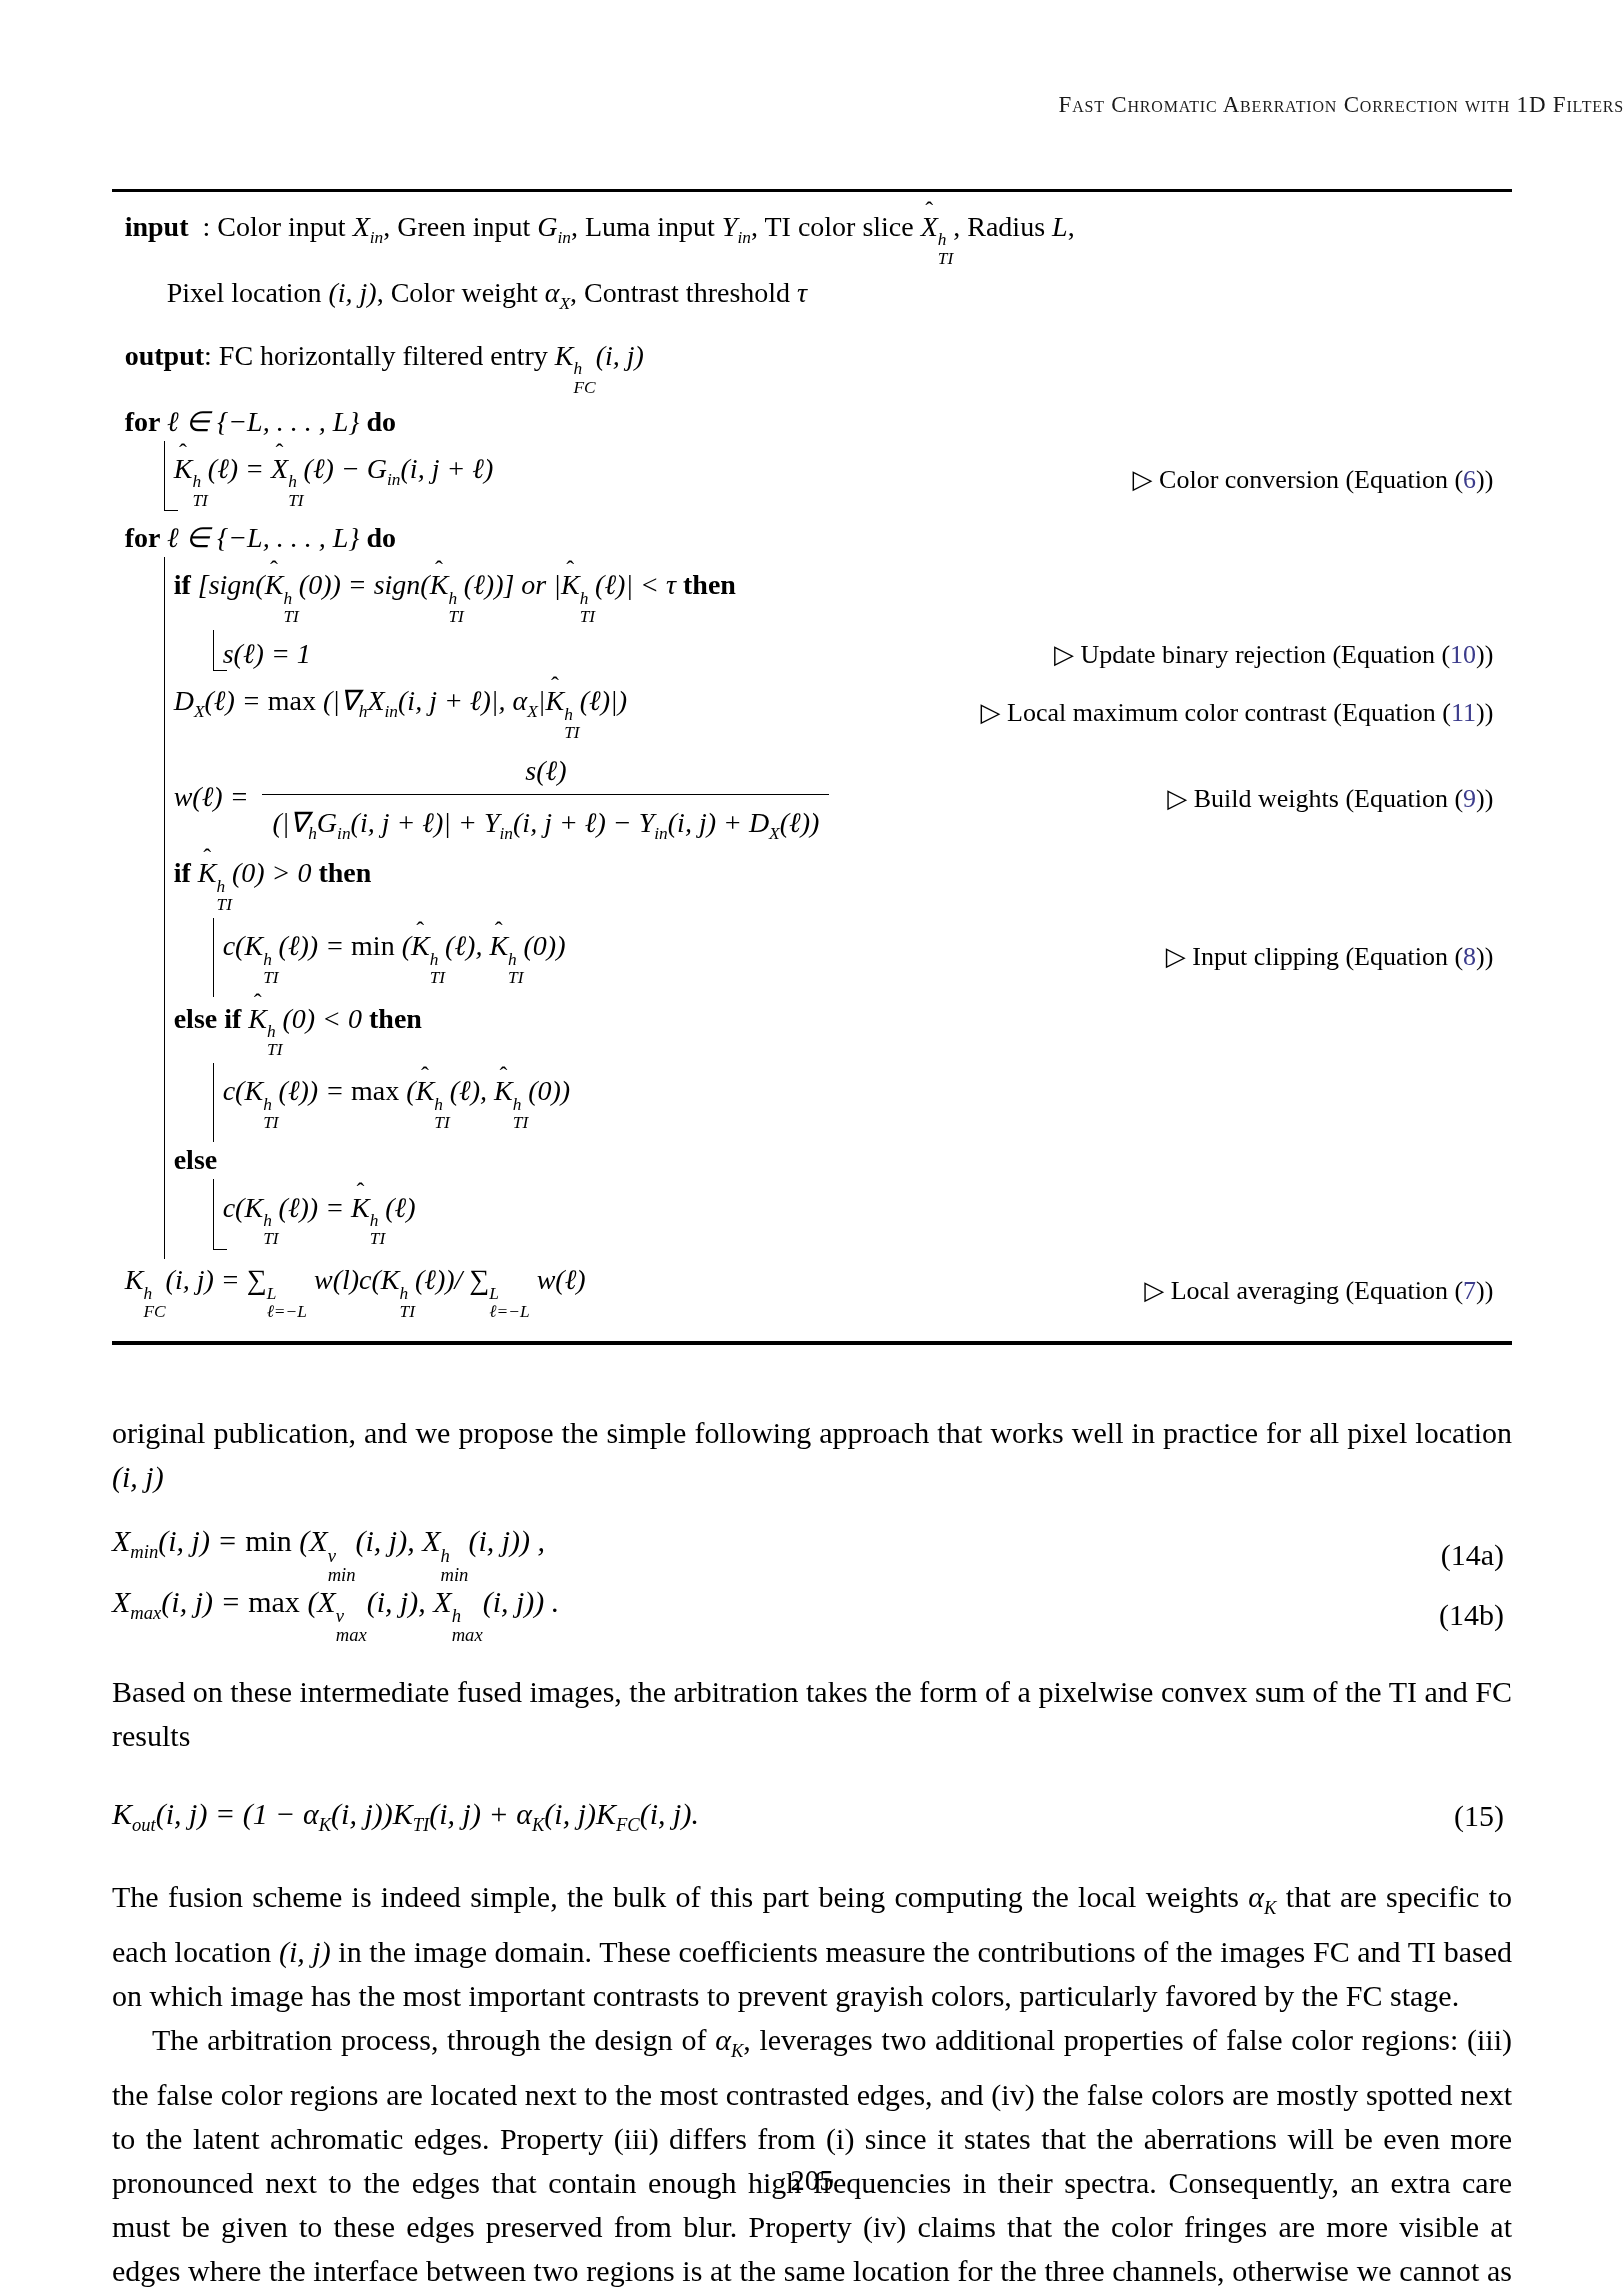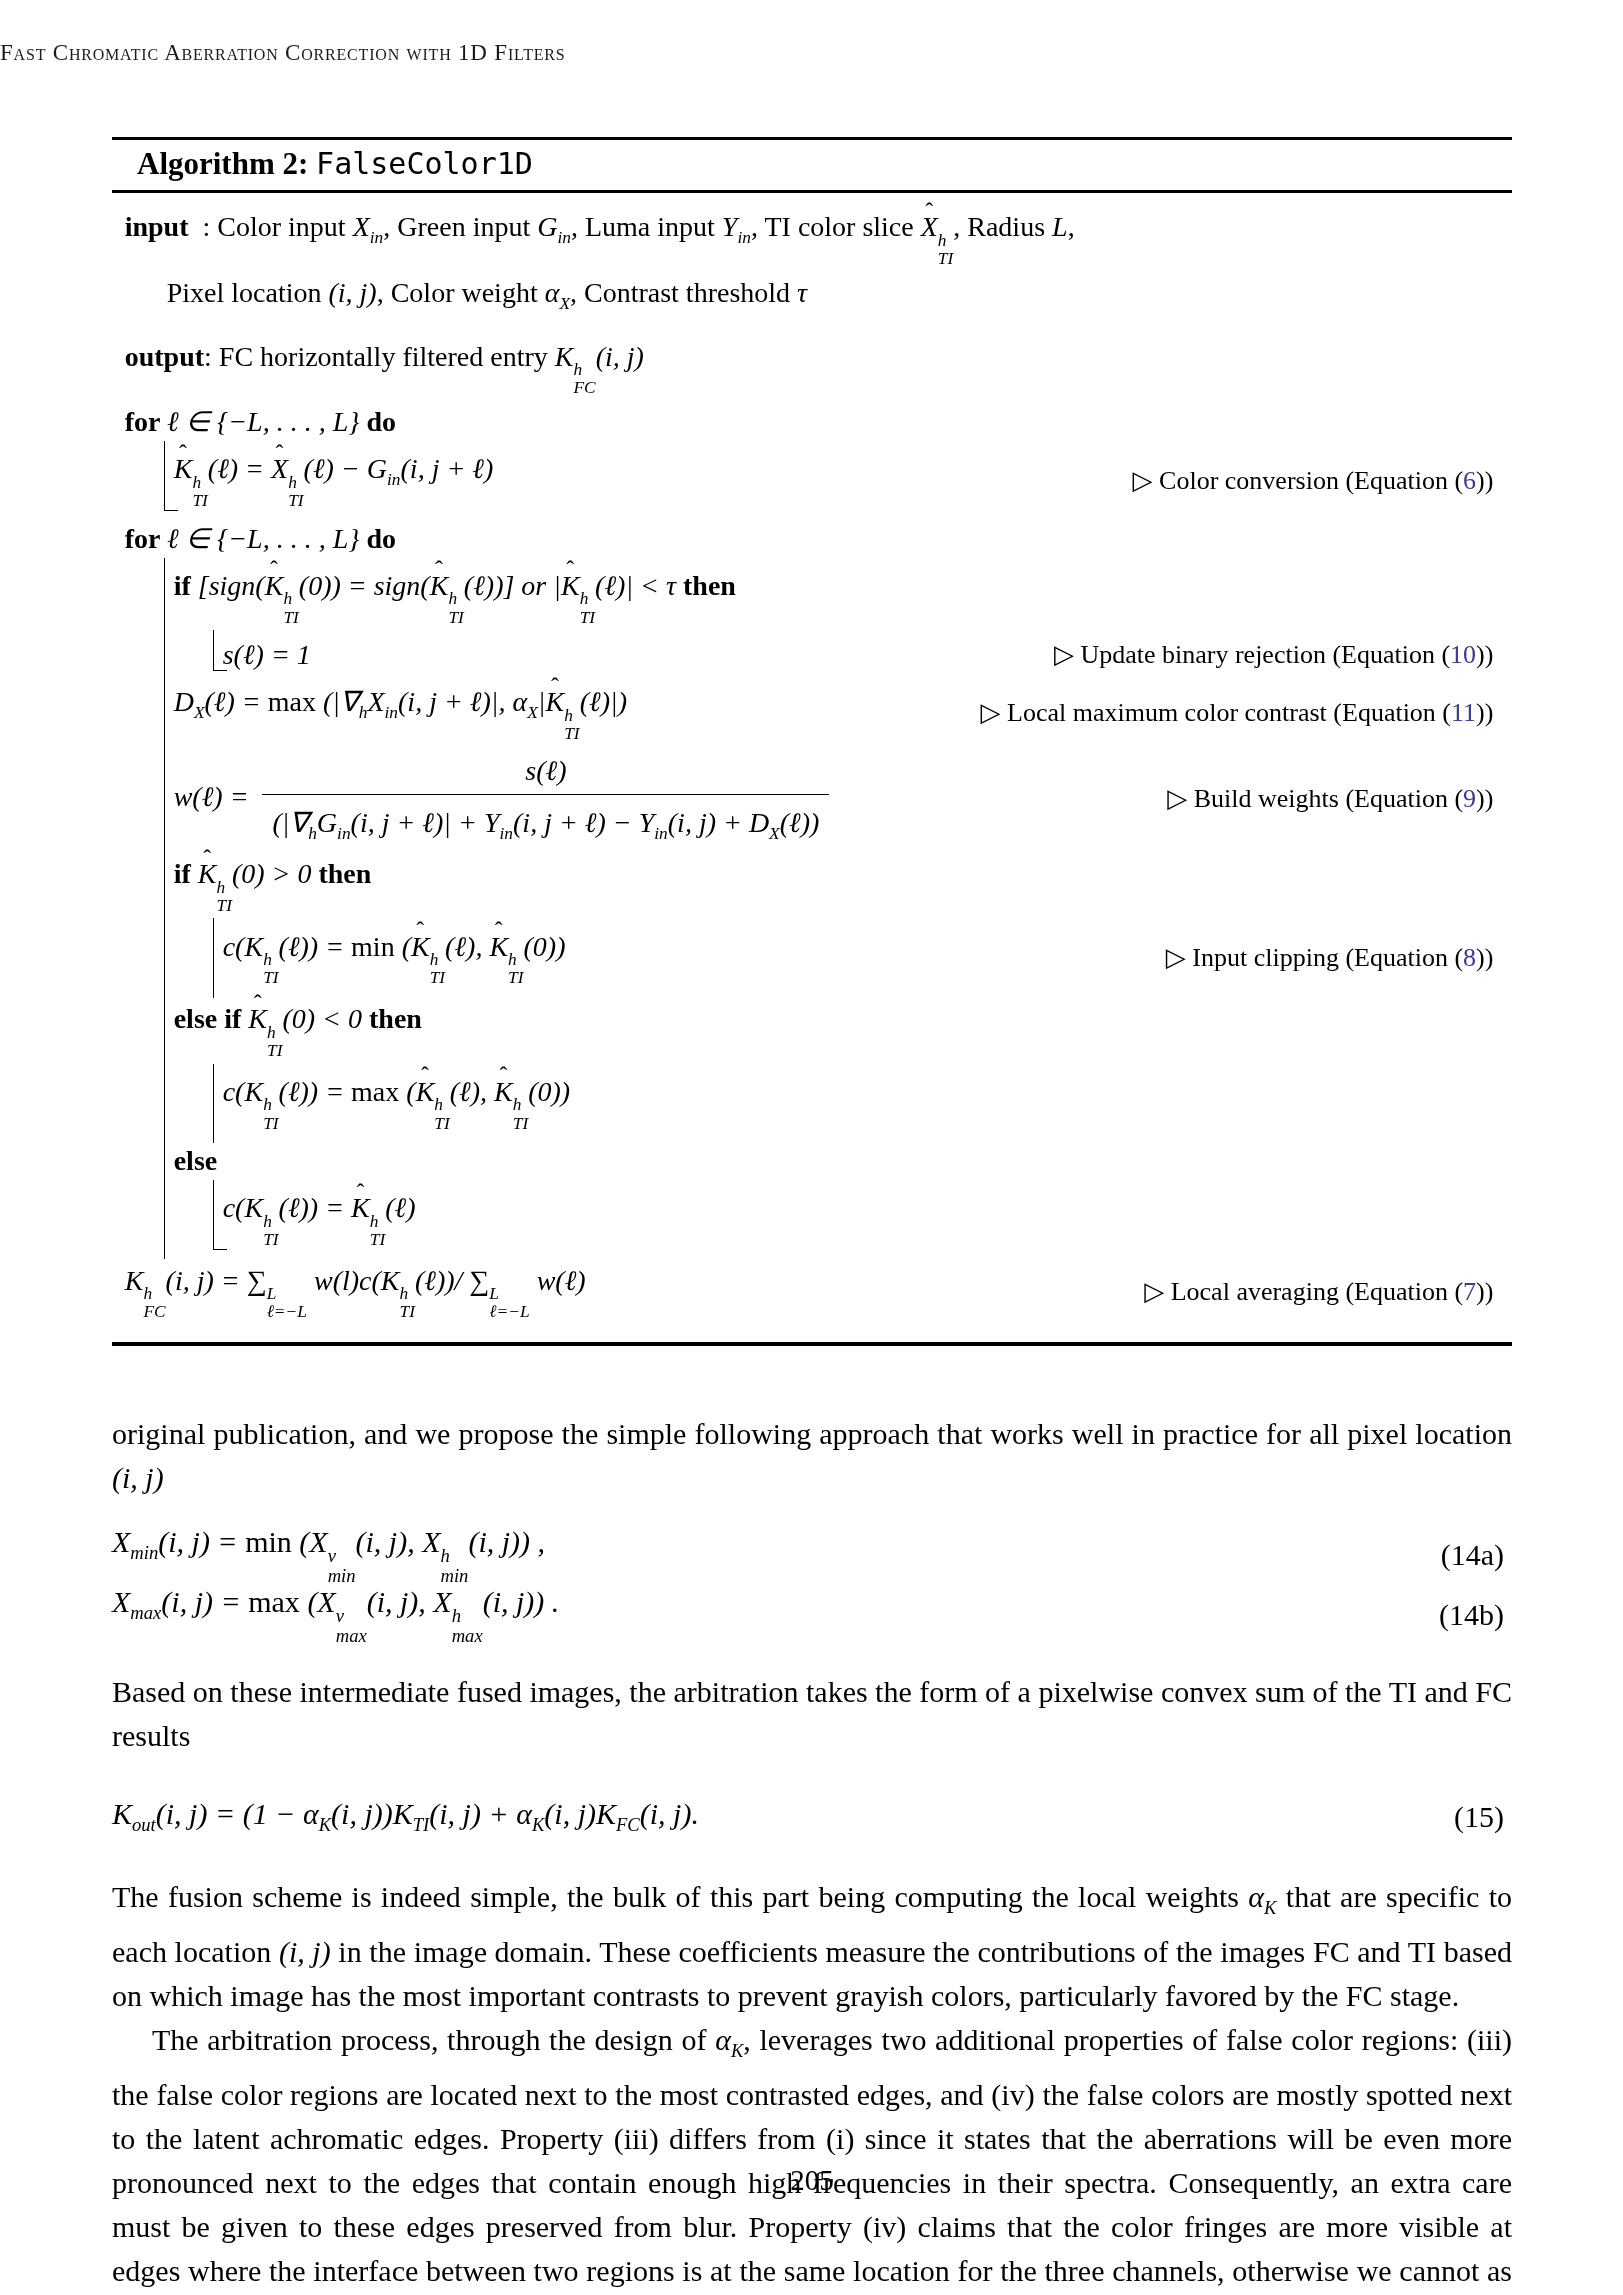--- a/index.html
+++ b/index.html
@@ -8,21 +8,21 @@
   }
   html,body{margin:0;padding:0;background:#e8e8e8;}
   .page{
     width:1624px;height:2295px;background:#ffffff;position:relative;
     font-family:"Liberation Serif", serif;color:#000;overflow:hidden;
     margin:0 auto;
   }
   .content{padding:0 112px;}
   
   .running-header{
-    padding-top:40px;text-align:left;
+    padding-top:92px;text-align:right;
     font-variant:small-caps;letter-spacing:0.8px;
     font-size:23px;color:#1a1a1a;
   }
   
   .algo{margin-top:71px;border-top:3.4px solid var(--rule);}
   .algo-caption{
     border-bottom:3.4px solid var(--rule);
     padding:6px 0 7.6px 25px;font-size:31px;
   }
   .algo-caption .cap-label{font-weight:bold;}
@@ -73,24 +73,20 @@
   }
 </style>
 </head>
 <body>
 
 <div class="page">
   <div class="running-header">Fast Chromatic Aberration Correction with 1D Filters</div>
 
   <div class="content">
     <div class="algo">
-      <div class="algo-caption">
-        <span class="cap-label">Algorithm 2:</span>
-        <span> </span><span class="cap-name">FalseColor1D</span>
-      </div>
       <div class="algo-body" id="algo-lines">
           <div class="algo-line">
             <span class="line-content" style="padding-left: 0px;"><span class="kw">input </span><span class="tx"> : Color input </span><span class="mth">X<sub>in</sub></span><span class="tx">, Green input </span><span class="mth">G<sub>in</sub></span><span class="tx">, Luma input </span><span class="mth">Y<sub>in</sub></span><span class="tx">, TI color slice </span><span class="mth"><span class="hat"><span class="hatch">ˆ</span>X</span><span class="ss"><span>h</span><span>TI</span></span></span><span class="tx">, Radius </span><span class="mth">L</span><span class="tx">,</span></span>
           </div>
           <div class="algo-line">
             <span class="line-content" style="padding-left: 42px;"><span class="tx">Pixel location </span><span class="mth">(i, j)</span><span class="tx">, Color weight </span><span class="mth">α<sub>X</sub></span><span class="tx">, Contrast threshold </span><span class="mth">τ</span></span>
           </div>
           <div class="algo-line">
             <span class="line-content" style="padding-left: 0px; margin-top: 16px;"><span class="kw">output</span><span class="tx">: FC horizontally filtered entry </span><span class="mth">K<span class="ss"><span>h</span><span>FC</span></span>(i, j)</span></span>
           </div>

